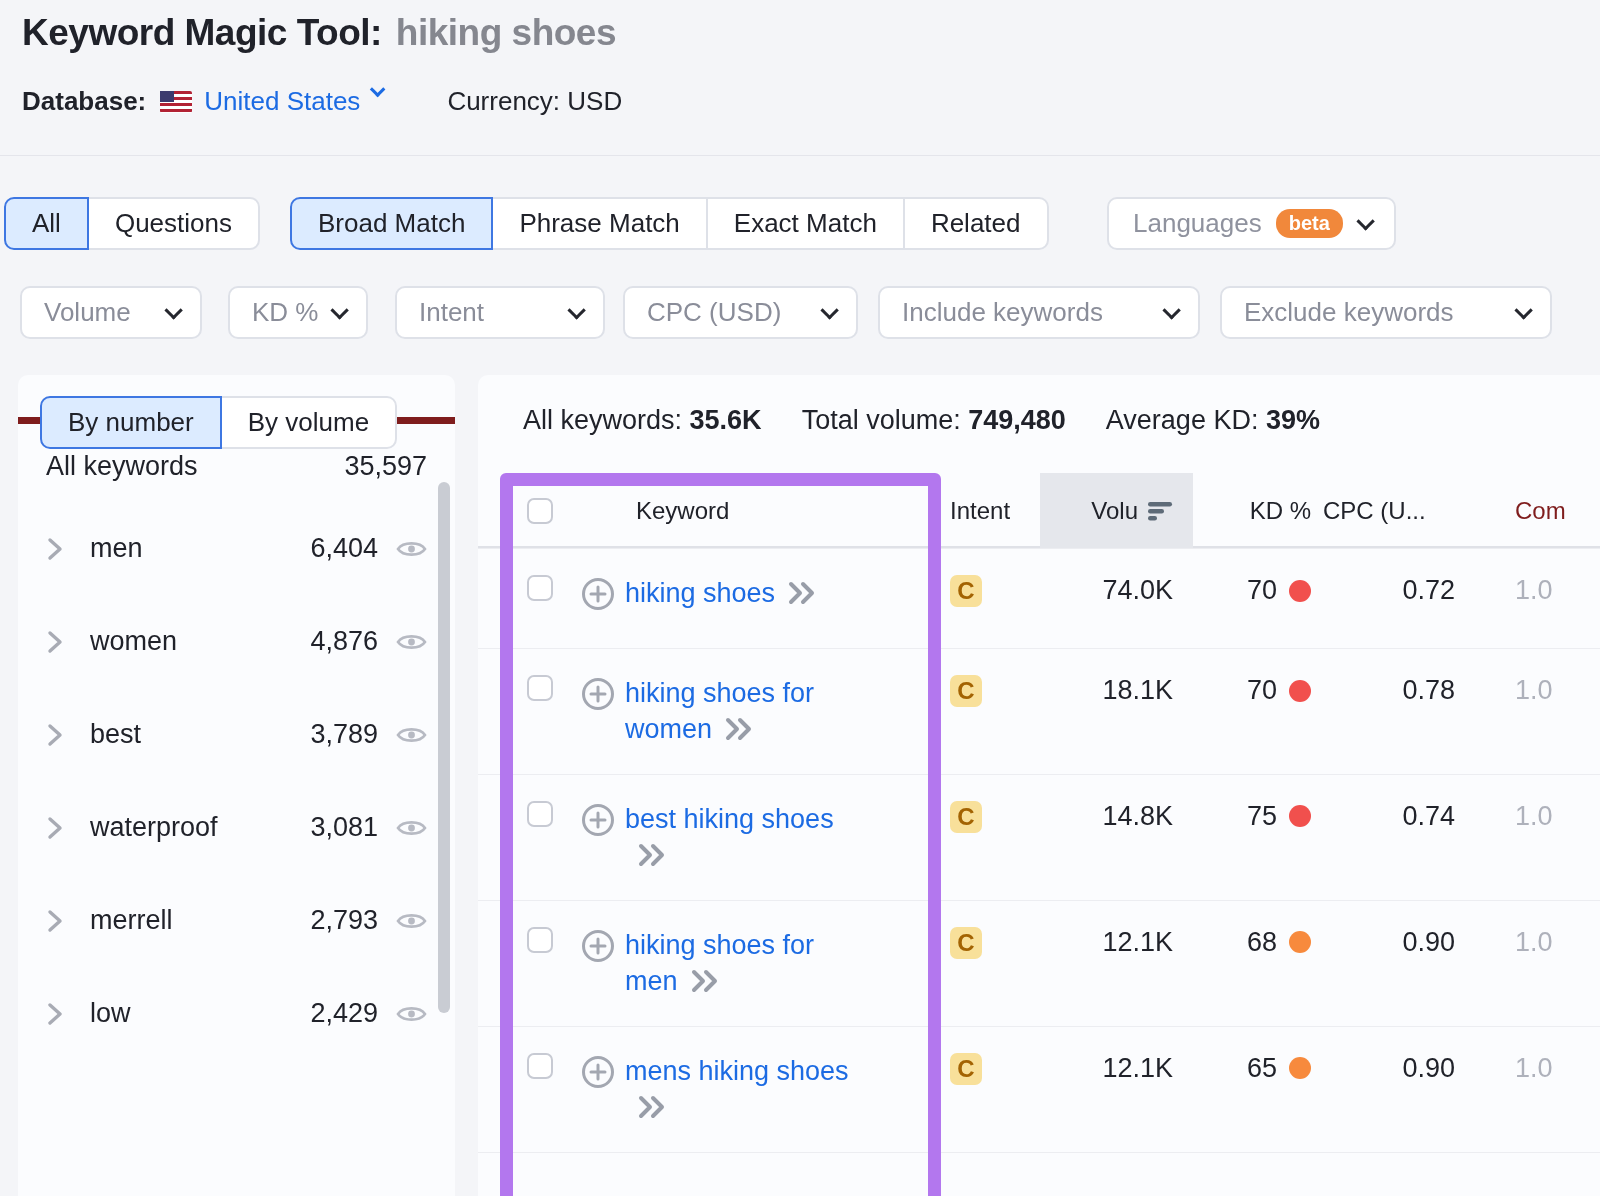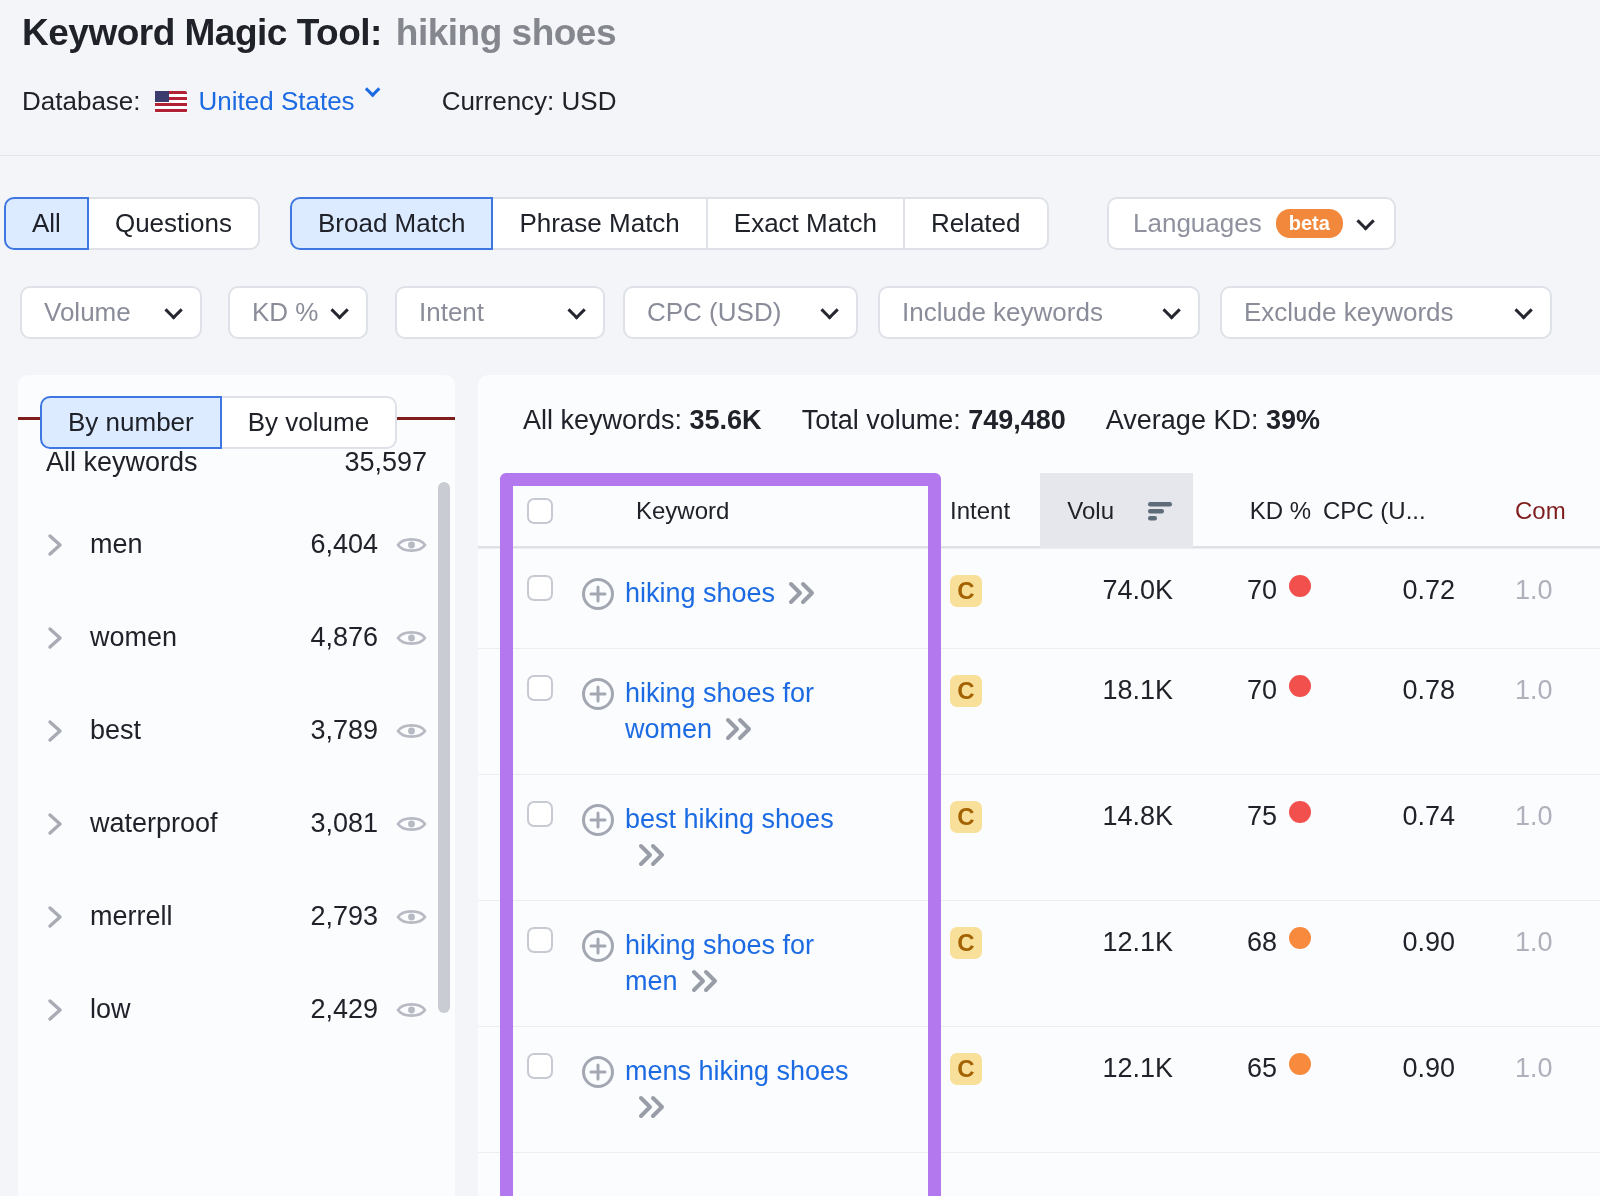--- a/index.html
+++ b/index.html
@@ -7,21 +7,21 @@
   body {
     font-family:"Liberation Sans","DejaVu Sans",sans-serif;
     background:#f4f5f8; color:#20222a; overflow:hidden; position:relative;
   }
   .page { position:relative; width:1600px; height:1196px; overflow:hidden; }
 
   
   .title { position:absolute; left:22px; top:12px; font-size:37px; font-weight:bold; letter-spacing:-0.5px; }
   .title .query { color:#85878f; margin-left:14px; }
   .meta-row { position:absolute; left:22px; top:86px; display:flex; align-items:center; font-size:26px; }
-  .db-label { margin-right:14px; }
+  .db-label { margin-right:14px;font-weight:bold; }
   .flag { width:32px; height:22px; position:relative; display:inline-block; margin-right:12px;
           background:repeating-linear-gradient(to bottom,#b22234 0 3px,#fff 3px 6px); border-radius:2px; }
   .flag::after { content:""; position:absolute; left:0; top:0; width:14px; height:11px; background:#3c3b6e; }
   .db-link { color:#1c6be3; display:inline-flex; align-items:flex-start; gap:10px; cursor:pointer; }
   .currency { margin-left:66px; }
   .hdr-divider { position:absolute; left:0; top:155px; width:1600px; height:1px; background:#e4e5eb; }
 
   
   .tabs-row { position:absolute; top:197px; left:0; width:1600px; height:53px; }
   .btn-group { position:absolute; display:inline-flex; }
@@ -54,21 +54,21 @@
     display:flex; align-items:center; justify-content:space-between; padding:0 22px;
     font-size:26px; color:#8a8d99; cursor:pointer;
   }
 
   
   .card { position:absolute; top:375px; background:#fbfcfe; border-radius:10px 10px 0 0; }
   .sidebar-card { left:18px; width:437px; height:821px; overflow:hidden; }
   .main-card { left:478px; width:1122px; height:821px; overflow:hidden; border-radius:10px 0 0 0; }
 
   
-  .toggle-wrap { padding:21px 22px; border-bottom:3px solid #7f1d1d; }
+  .toggle-wrap { padding:21px 22px; border-bottom:7px solid #7f1d1d; }
   .side-list { position:relative; padding-top:6px; }
   .side-row { display:flex; align-items:center; padding:0 28px; font-size:27px; }
   .side-row.allkw { height:72px; }
   .side-row.group { height:93px; }
   .side-row .label { margin-left:26px; }
   .side-row.allkw .label { margin-left:0; }
   .side-row .count { margin-left:auto; }
   .side-row .eye { margin-left:18px; color:#b7bac3; display:inline-flex; }
   .side-row.faded { opacity:0.3; }
   .chev-right { color:#a8abb4; display:inline-flex; }
@@ -81,23 +81,23 @@
 
   
   .kw-table { position:absolute; left:0; top:98px; width:1122px; }
   .t-row { display:grid; grid-template-columns:462px 100px 153px 130px 140px 1fr; align-items:start; }
   .t-head { height:75px; border-bottom:2px solid #dfe1e7; font-size:24px; align-items:center; }
   .t-head .cell { display:flex; align-items:center; height:75px; }
   .cell { padding-top:0; }
   .c-kw { display:flex; align-items:flex-start; padding-left:49px; }
   .t-head .c-kw { align-items:center;gap:48px; }
   .c-intent { padding-left:10px; }
-  .c-vol { justify-self:stretch; text-align:right; padding-right:20px;gap:24px; }
+  .c-vol { justify-self:stretch; text-align:right; padding-right:20px; }
   .t-head .c-vol { background:#e5e7ec; justify-content:flex-end; }
-  .c-kd { display:flex; justify-content:flex-end; align-items:flex-start; gap:12px; padding-right:12px; }
+  .c-kd { display:flex; justify-content:flex-end; align-items:center; gap:12px; padding-right:12px; }
   .c-cpc { text-align:right; padding-right:8px; }
   .c-com { padding-left:52px; color:#aeb1bb; }
   .t-head .c-com { color:#7f1d1d; }
 
   .body-row { border-top:1px solid #ecedf1; font-size:27px; padding:26px 0; min-height:100px; }
   .body-row:first-of-type { border-top:none; }
   .checkbox { width:26px; height:26px; min-width:26px; background:#fff; border:2px solid #c7cad3; border-radius:7px; cursor:pointer; }
   .kw-label-head { margin-left:35px; }
   .plus-icon { color:#a3a7b1; margin:2px 0 0 28px; display:inline-flex; min-width:34px; cursor:pointer; }
   .kw-text { width:244px; margin-left:10px; color:#1c6be3; line-height:1.35; cursor:pointer; }

